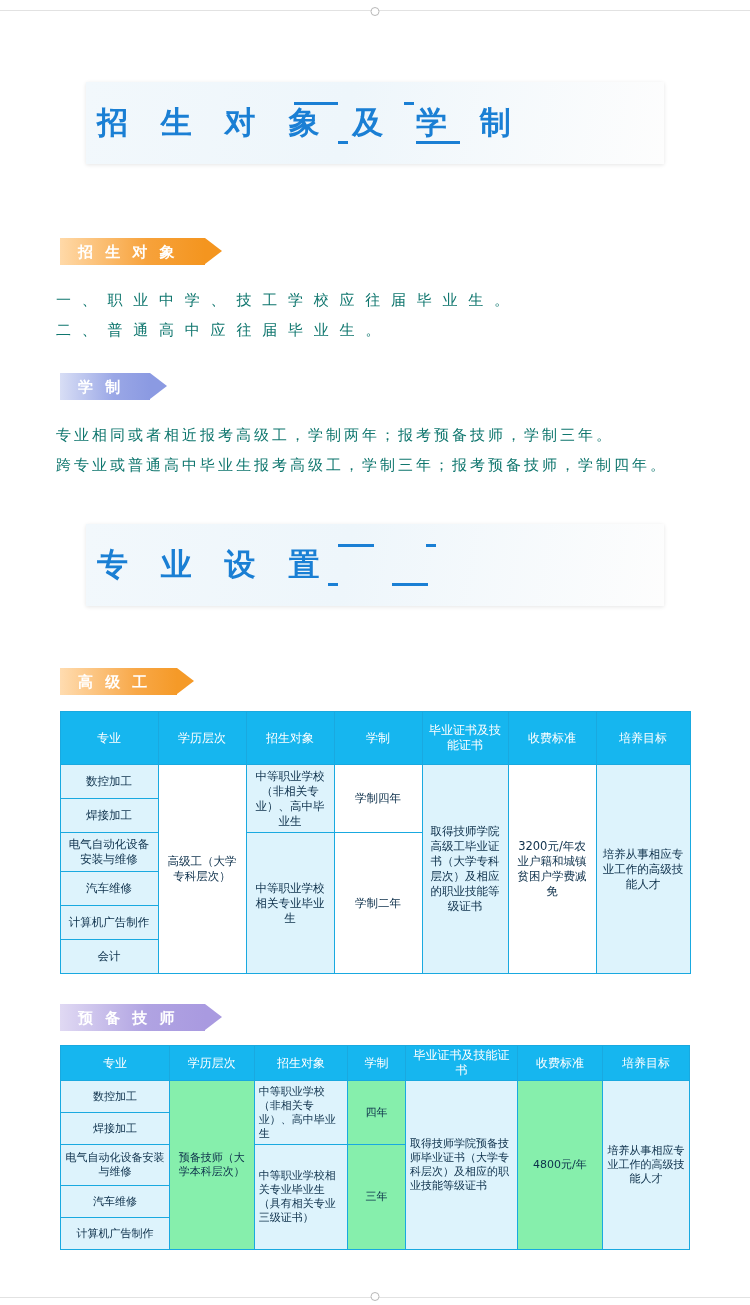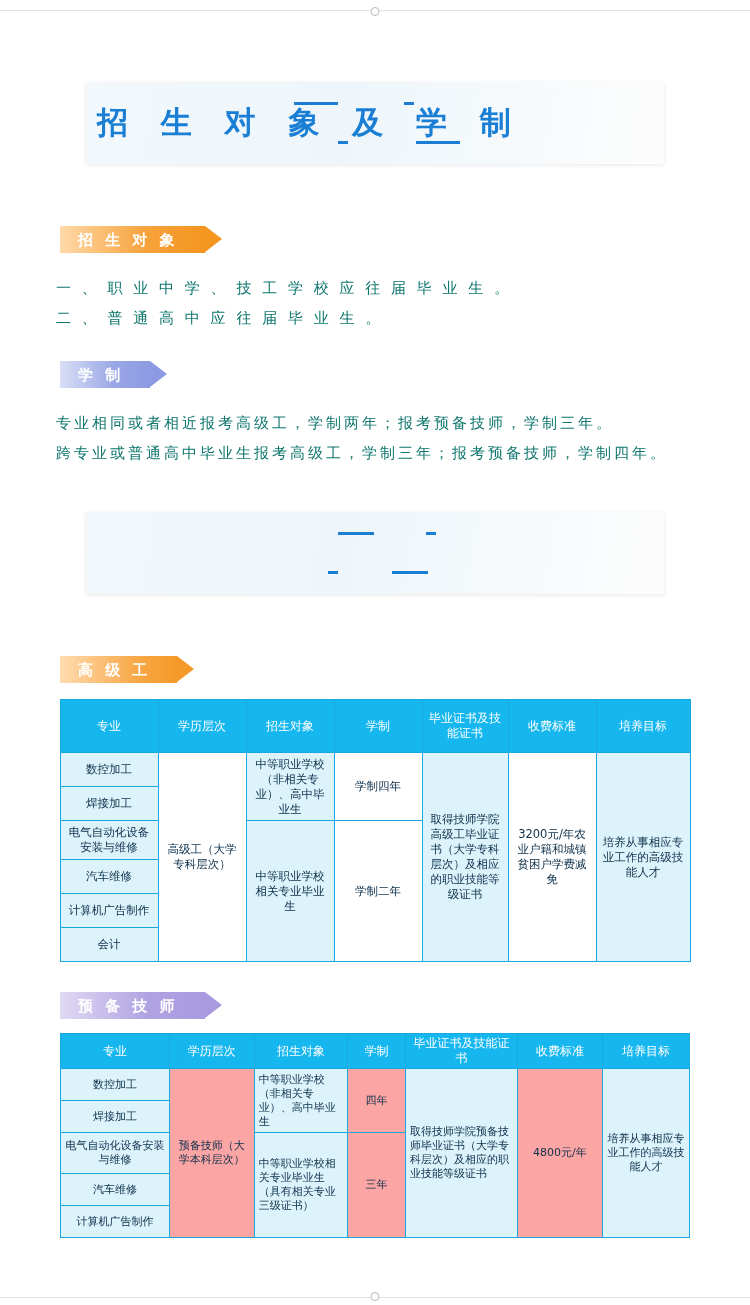--- a/index.html
+++ b/index.html
@@ -85,20 +85,21 @@
   .ribbon::after {
     content: "";
     position: absolute;
     right: -17px;
     top: 0;
     border-style: solid;
     border-width: 13.5px 0 13.5px 17px;
   }
   .ribbon.orange {
     background: linear-gradient(90deg, #ffd9a8 0%, #f7a23b 60%, #f4951f 100%);
+    margin-top: 12px;
   }
   .ribbon.orange::after {
     border-color: transparent transparent transparent #f4951f;
   }
   .ribbon.blue {
     background: linear-gradient(90deg, #d8def5 0%, #9aa7e6 60%, #8b9ae2 100%);
   }
   .ribbon.blue::after {
     border-color: transparent transparent transparent #8b9ae2;
   }
@@ -174,21 +175,21 @@
     padding: 2px 3px;
     line-height: 15px;
   }
   .tbl-ts td {
     background: #ddf3fc;
     font-size: 11px;
     line-height: 14px;
     padding: 3px 4px;
   }
   .tbl-ts td.white {
-    background: #fca5a5;
+    background: #86efac;
   }
   td.left-align {
     text-align: left;
   }
 </style>
 </head>
 <body>
 
 <div class="edge-line top"></div>
 <div class="edge-dot top"></div>
@@ -219,20 +220,21 @@
 <div class="para">专业相同或者相近报考高级工，学制两年；报考预备技师，学制三年。</div>
 <div class="para">跨专业或普通高中毕业生报考高级工，学制三年；报考预备技师，学制四年。</div>
 
 <div style="height:44px"></div>
 
 <div class="banner">
   <div class="banner-deco deco-a" style="left:252px;width:36px"></div>
   <div class="banner-deco deco-b" style="left:340px;width:10px"></div>
   <div class="banner-deco deco-c" style="left:242px;width:10px"></div>
   <div class="banner-deco deco-d" style="left:306px;width:36px"></div>
+  <div class="banner-title">专 业 设 置</div>
 </div>
 
 <div style="height:62px"></div>
 
 <div><span class="ribbon orange-sm">高 级 工</span></div>
 
 <div style="height:16px"></div>
 
 <table class="tbl-hi">
   <colgroup>

